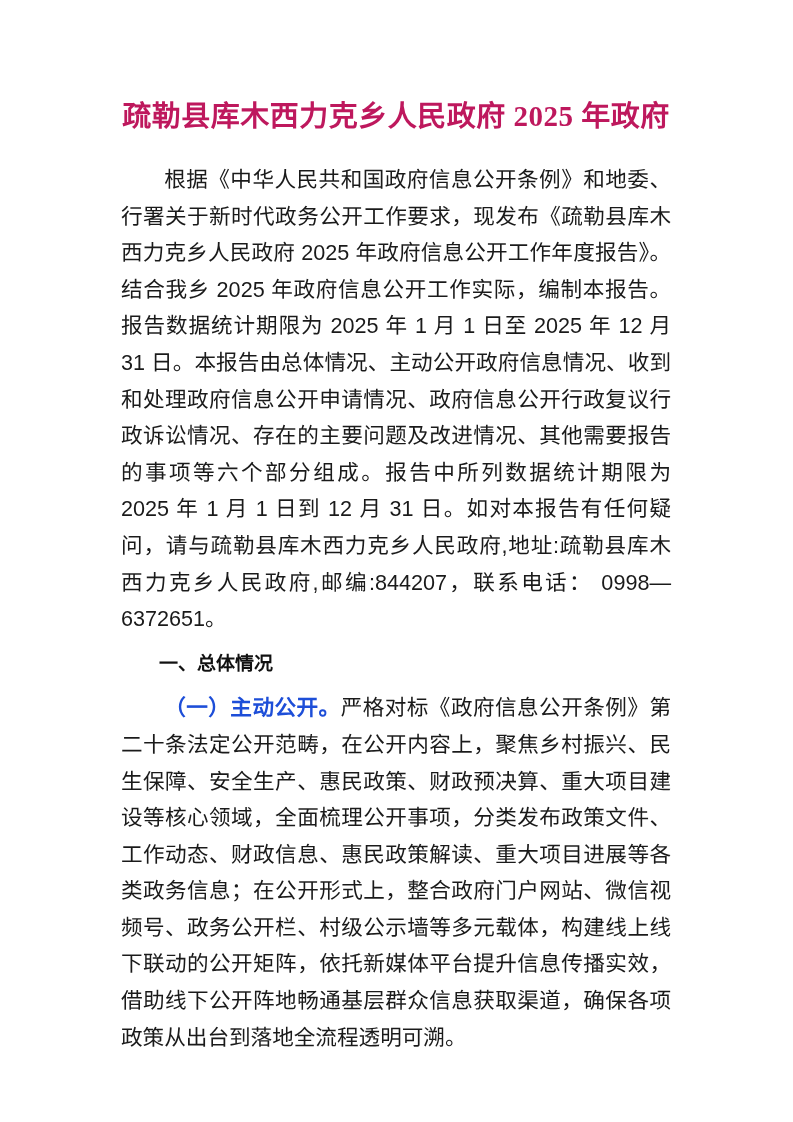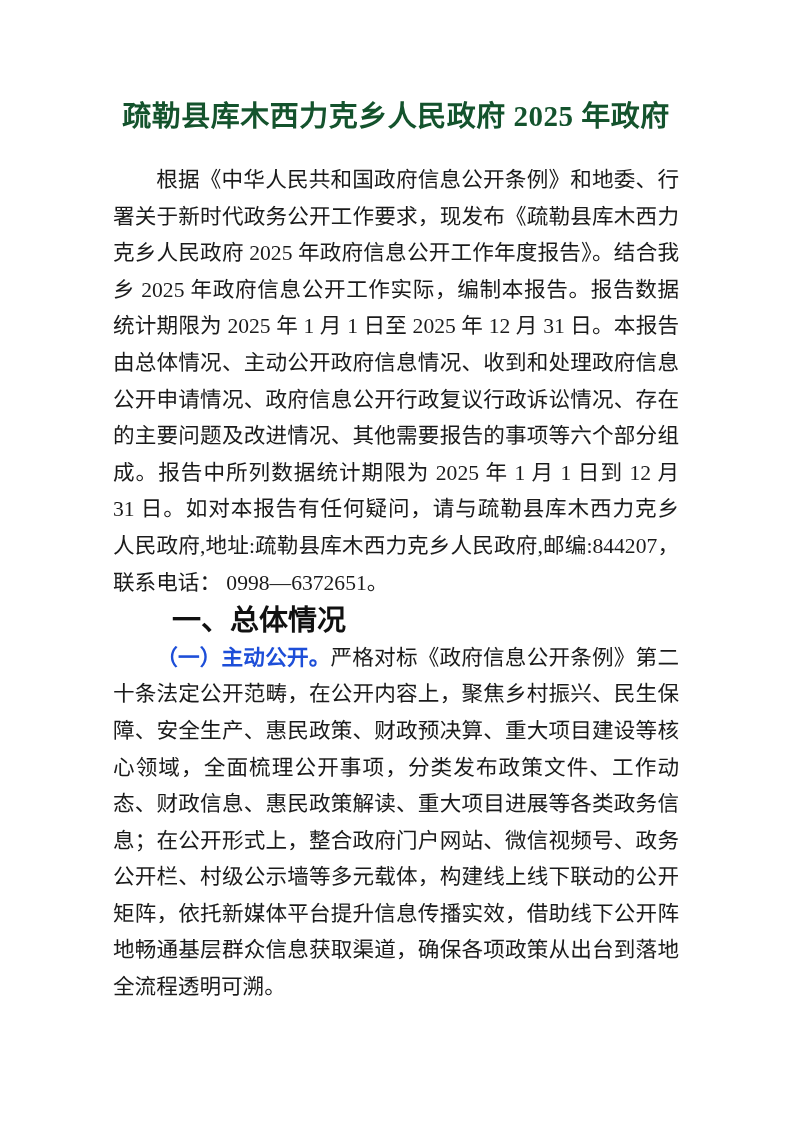--- a/index.html
+++ b/index.html
@@ -19,41 +19,41 @@
     overflow: hidden;
     color: #0a0a0a;
   }
   .doc-title {
     margin: 0 0 25px 0;
     font-family: "Liberation Serif", "DejaVu Serif", serif;
     font-weight: bold;
     font-size: 29px;
     line-height: 41px;
     text-align: center;
-    color: #14532d;
+    color: #be185d;
     letter-spacing: 0.5px;
   }
   .doc-title .title-line {
     display: block;
     white-space: nowrap;
   }
   .body-para {
-    margin: 0;
-    font-family: Liberation Serif, serif;
+    margin: 8px;
+    font-family: Liberation Sans, sans-serif;
     font-size: 21.6px;
     line-height: 36.6px;
     text-align: justify;
     text-indent: 2em;
     color: #1a1a1a;
   }
   .section-heading {
-    margin: 1px;
+    margin: 8px;
     font-family: "Liberation Sans", "DejaVu Sans", sans-serif;
     font-weight: bold;
-    font-size: 29px;
+    font-size: 19px;
     line-height: 36.6px;
     text-indent: 2em;
     color: #111111;
   }
   .para-lead {
     font-weight: bold;
     color: #1d4ed8;
   }
 </style>
 </head>

